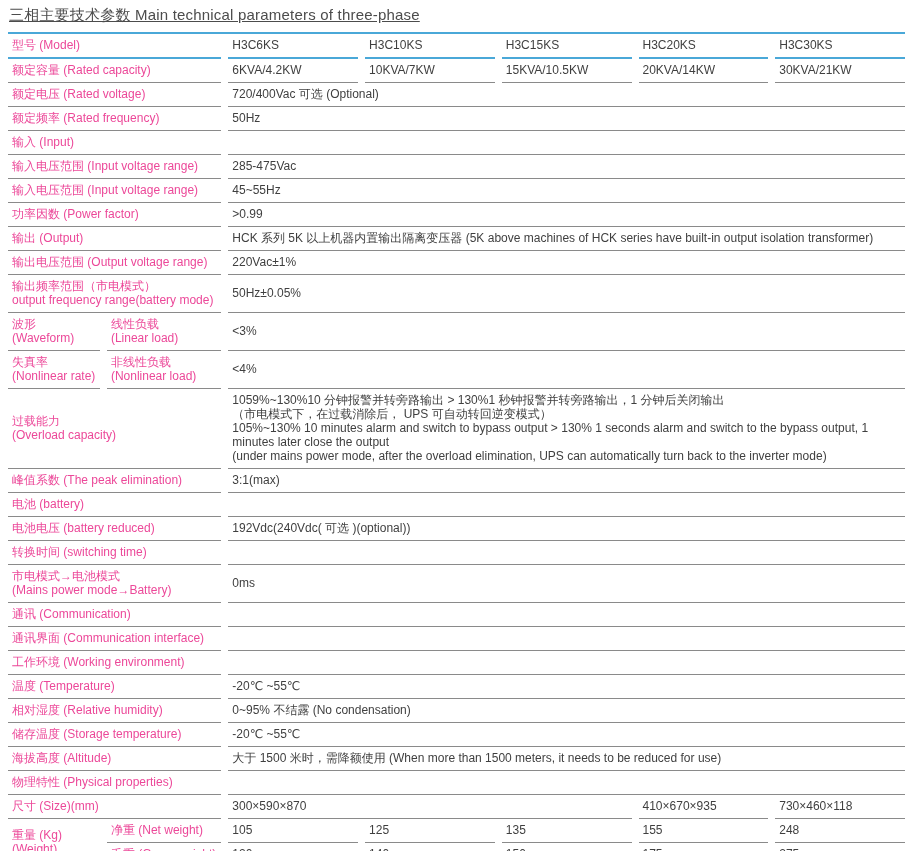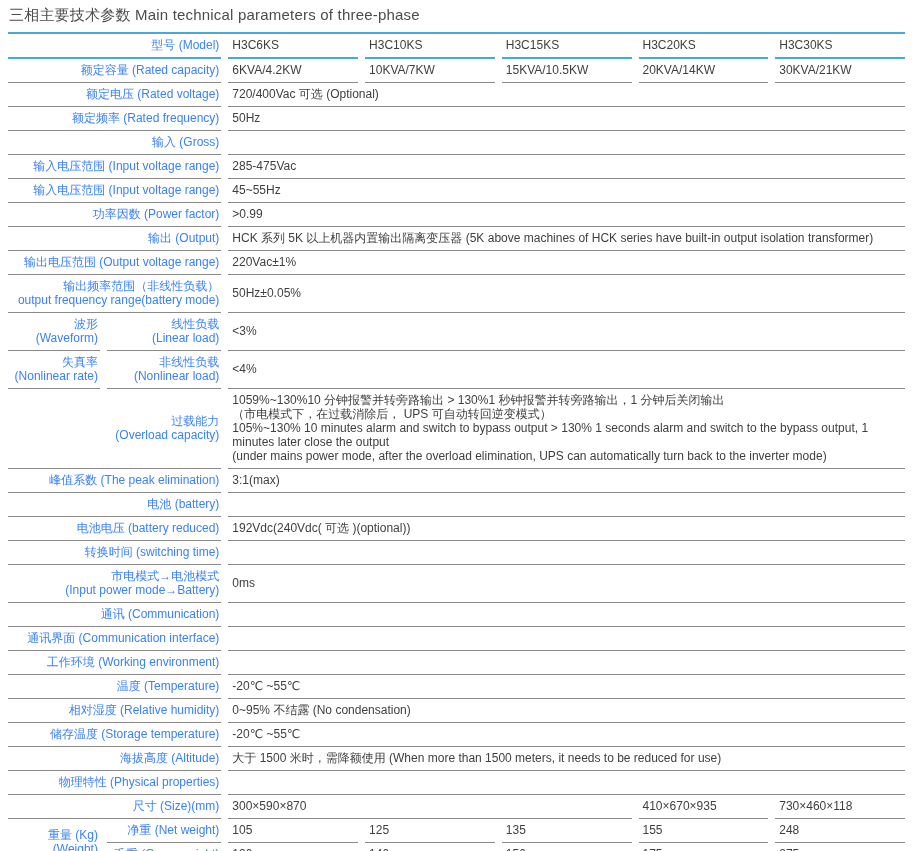--- a/index.html
+++ b/index.html
@@ -8,40 +8,41 @@
     font-family:"Liberation Sans","DejaVu Sans",sans-serif;
     color:#3f3f3f;
     -webkit-font-smoothing:antialiased;
   }
   .page{padding:0 7px 0 8px;box-sizing:border-box;}
   .title{
     font-size:15px;
     color:#4c4c4c;
     padding:6px 0 7px 1px;
     letter-spacing:.2px;
+    text-decoration:underline;
   }
   .rule{height:2px;background:#4aa8d8;}
   table.spec{
     border-collapse:separate;
     border-spacing:7px 0;
     table-layout:fixed;
     margin:0 -7px;
     width:calc(100% + 14px);
   }
   td{
     border-bottom:1px solid #8a8a8a;
     padding:4px 2px 5px 4px;
     font-size:12px;
     line-height:14px;
     vertical-align:middle;
     white-space:pre-line;
     overflow:hidden;
     color:#3f3f3f;
   }
-  td.label{color:#3b82f6;text-align:right;}
+  td.label{color:#ec4899;}
   tr.blue-row td{border-bottom:2px solid #4aa8d8;}
 </style>
 </head>
 <body>
 
 <div class="page">
   <div class="title">三相主要技术参数 Main technical parameters of three-phase</div>
   <div class="rule"></div>
   <table class="spec">
     <colgroup>
@@ -72,21 +73,21 @@
         </tr>
         <tr>
           <td colspan="2" class="label">额定电压 (Rated voltage)</td>
           <td colspan="5" class="value">720/400Vac 可选 (Optional)</td>
         </tr>
         <tr>
           <td colspan="2" class="label">额定频率 (Rated frequency)</td>
           <td colspan="5" class="value">50Hz</td>
         </tr>
         <tr>
-          <td colspan="2" class="label">输入 (Gross)</td>
+          <td colspan="2" class="label">输入 (Input)</td>
           <td colspan="5" class="value"></td>
         </tr>
         <tr>
           <td colspan="2" class="label">输入电压范围 (Input voltage range)</td>
           <td colspan="5" class="value">285-475Vac</td>
         </tr>
         <tr>
           <td colspan="2" class="label">输入电压范围 (Input voltage range)</td>
           <td colspan="5" class="value">45~55Hz</td>
         </tr>
@@ -96,21 +97,21 @@
         </tr>
         <tr>
           <td colspan="2" class="label">输出 (Output)</td>
           <td colspan="5" class="value">HCK 系列 5K 以上机器内置输出隔离变压器 (5K above machines of HCK series have built-in output isolation transformer)</td>
         </tr>
         <tr>
           <td colspan="2" class="label">输出电压范围 (Output voltage range)</td>
           <td colspan="5" class="value">220Vac±1%</td>
         </tr>
         <tr>
-          <td colspan="2" class="label">输出频率范围（非线性负载）
+          <td colspan="2" class="label">输出频率范围（市电模式）
 output frequency range(battery mode)</td>
           <td colspan="5" class="value">50Hz±0.05%</td>
         </tr>
         <tr>
           <td class="label">波形
 (Waveform)</td>
           <td class="label">线性负载
 (Linear load)</td>
           <td colspan="5" class="value">&lt;3%</td>
         </tr>
@@ -140,21 +141,21 @@
         <tr>
           <td colspan="2" class="label">电池电压 (battery reduced)</td>
           <td colspan="5" class="value">192Vdc(240Vdc( 可选 )(optional))</td>
         </tr>
         <tr>
           <td colspan="2" class="label">转换时间 (switching time)</td>
           <td colspan="5" class="value"></td>
         </tr>
         <tr>
           <td colspan="2" class="label">市电模式→电池模式
-(Input power mode→Battery)</td>
+(Mains power mode→Battery)</td>
           <td colspan="5" class="value">0ms</td>
         </tr>
         <tr>
           <td colspan="2" class="label">通讯 (Communication)</td>
           <td colspan="5" class="value"></td>
         </tr>
         <tr>
           <td colspan="2" class="label">通讯界面 (Communication interface)</td>
           <td colspan="5" class="value"></td>
         </tr>

